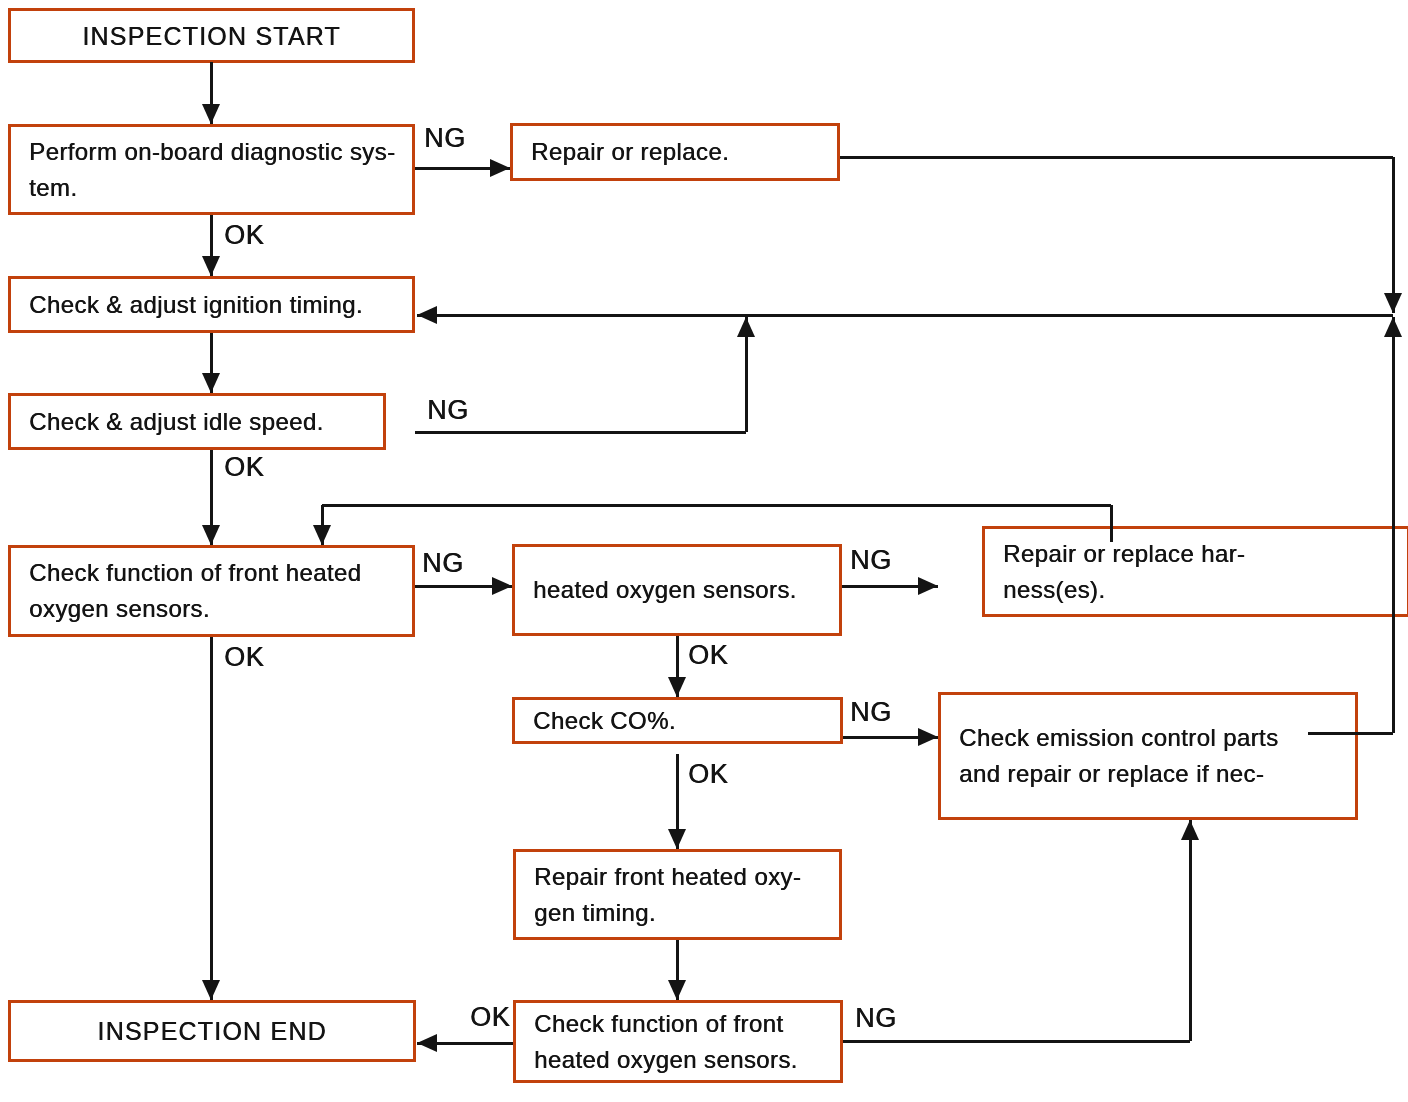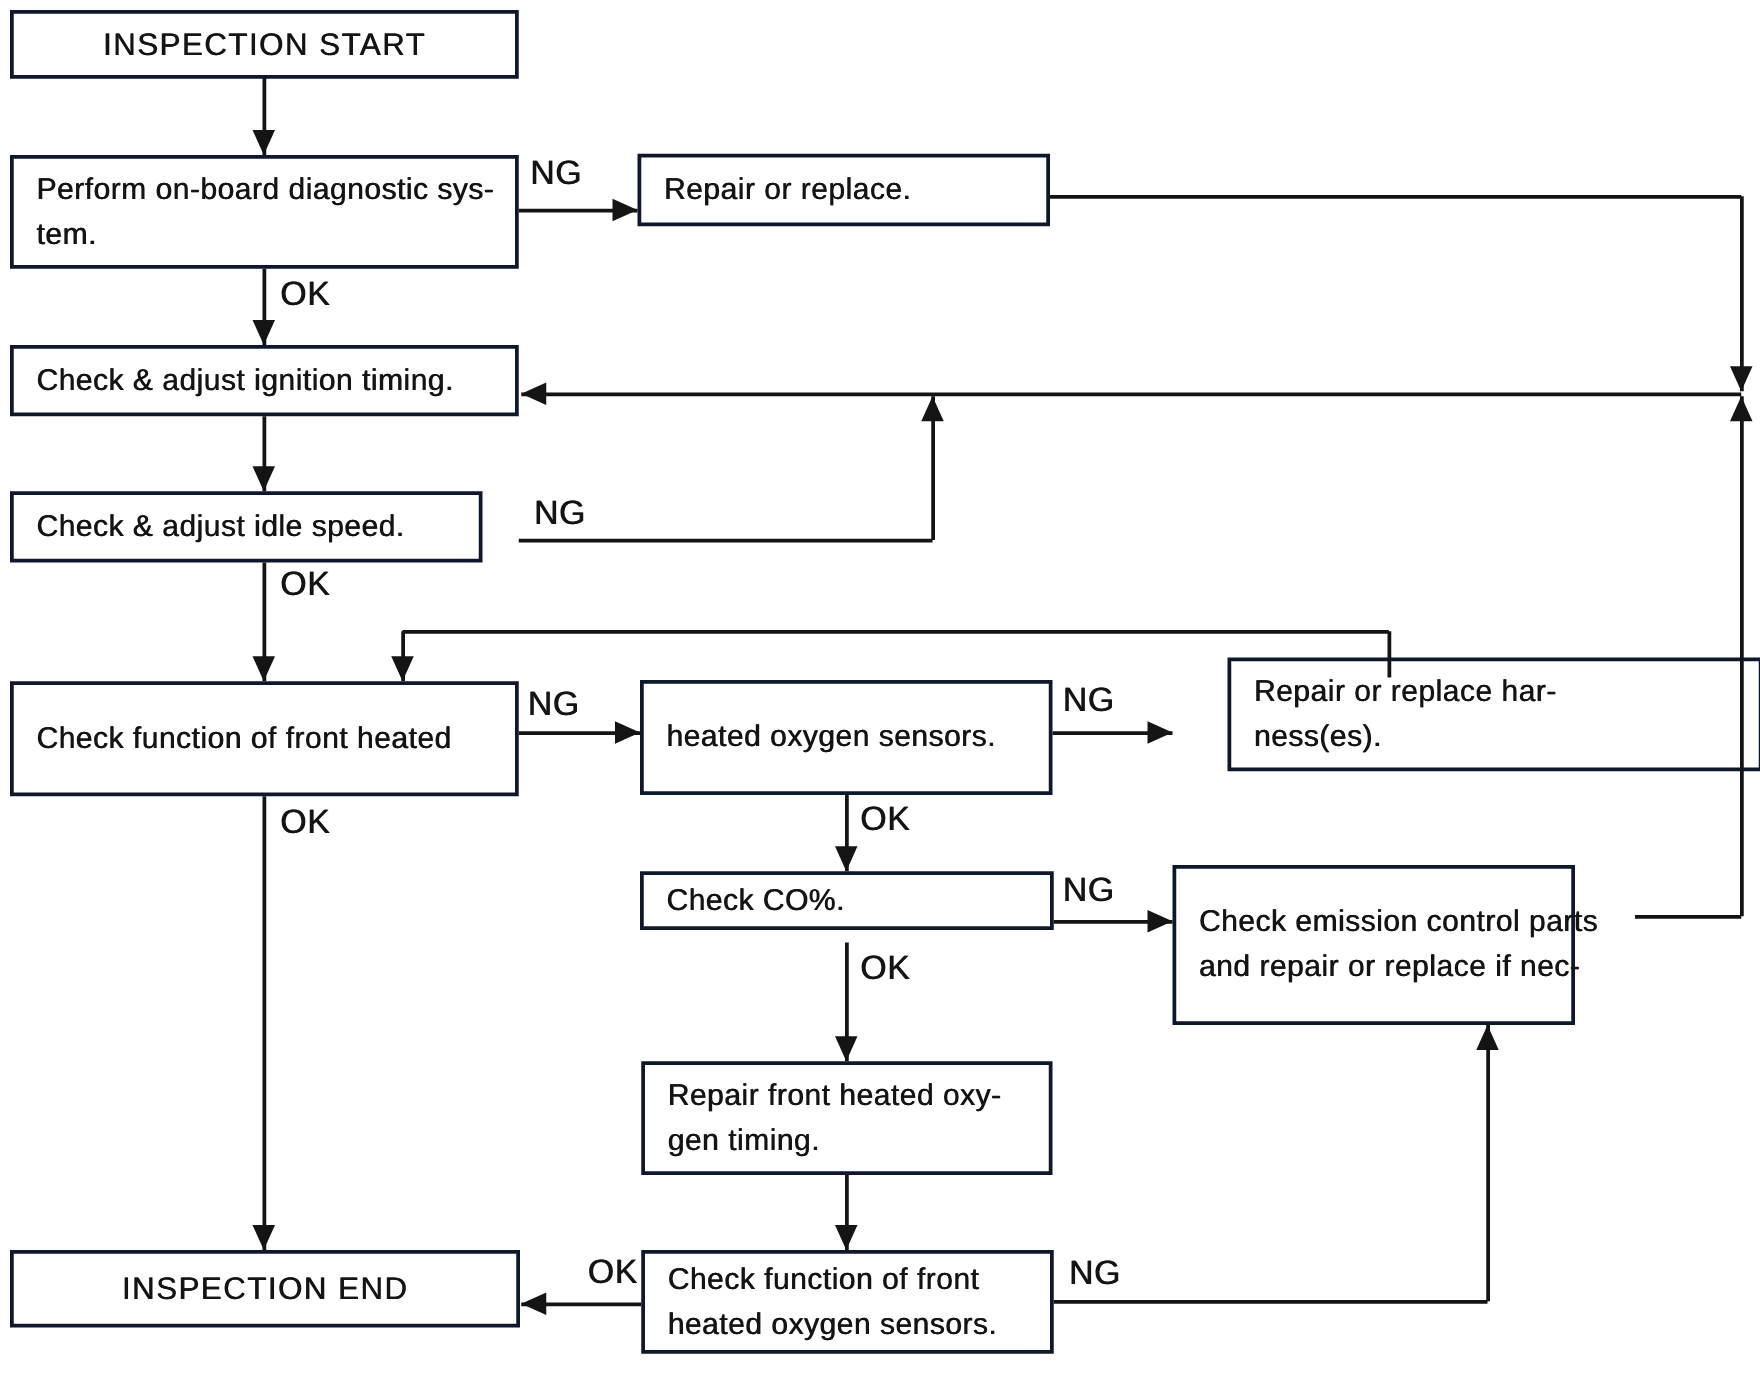--- a/index.html
+++ b/index.html
@@ -15,21 +15,21 @@
   }
   #diagram-root {
     position: relative;
     width: 1408px;
     height: 1102px;
     background: #ffffff;
   }
   .node {
     position: absolute;
     box-sizing: border-box;
-    border: 3px solid #0f172a;
+    border: 3px solid #c2410c;
     background: #ffffff;
     display: flex;
     flex-direction: column;
     justify-content: center;
     color: #141414;
     font-size: 24px;
     line-height: 36px;
     letter-spacing: 0.4px;
     text-shadow: 0.5px 0 0 currentColor;
   }
@@ -74,32 +74,33 @@
       <span class="node-line">tem.</span>
     </div>
     <div class="node align-left" style="left: 8px; top: 276px; width: 407px; height: 57px;">
       <span class="node-line">Check &amp; adjust ignition timing.</span>
     </div>
     <div class="node align-left" style="left: 8px; top: 393px; width: 378px; height: 57px;">
       <span class="node-line">Check &amp; adjust idle speed.</span>
     </div>
     <div class="node align-left" style="left: 8px; top: 545px; width: 407px; height: 92px;">
       <span class="node-line">Check function of front heated</span>
+      <span class="node-line">oxygen sensors.</span>
     </div>
     <div class="node align-left" style="left: 512px; top: 544px; width: 330px; height: 92px;">
       <span class="node-line">heated oxygen sensors.</span>
     </div>
     <div class="node align-left" style="left: 938px; top: 526px; width: 428px; height: 91px; margin-left: 44px;">
       <span class="node-line">Repair or replace har-</span>
       <span class="node-line">ness(es).</span>
     </div>
     <div class="node align-left" style="left: 512px; top: 697px; width: 331px; height: 47px;">
       <span class="node-line">Check CO%.</span>
     </div>
-    <div class="node align-left" style="left: 938px; top: 692px; width: 322px; height: 128px;">
+    <div class="node align-left" style="left: 938px; top: 692px; width: 420px; height: 128px;">
       <span class="node-line">Check emission control parts</span>
       <span class="node-line">and repair or replace if nec-</span>
     </div>
     <div class="node align-left" style="left: 513px; top: 849px; width: 329px; height: 91px;">
       <span class="node-line">Repair front heated oxy-</span>
       <span class="node-line">gen timing.</span>
     </div>
     <div class="node align-left" style="left: 513px; top: 1000px; width: 330px; height: 83px;">
       <span class="node-line">Check function of front</span>
       <span class="node-line">heated oxygen sensors.</span>

